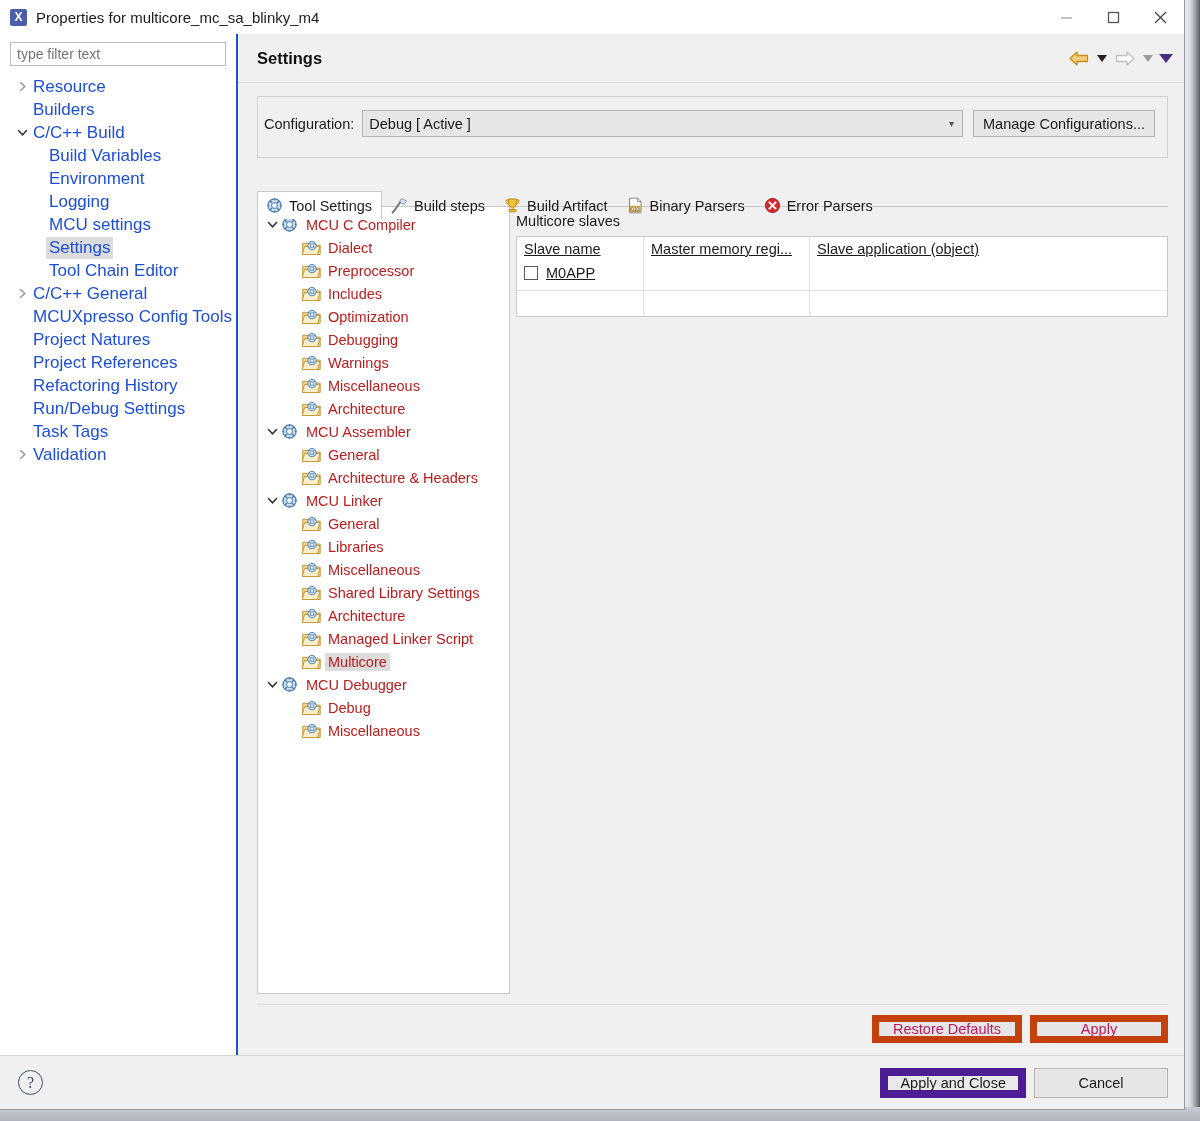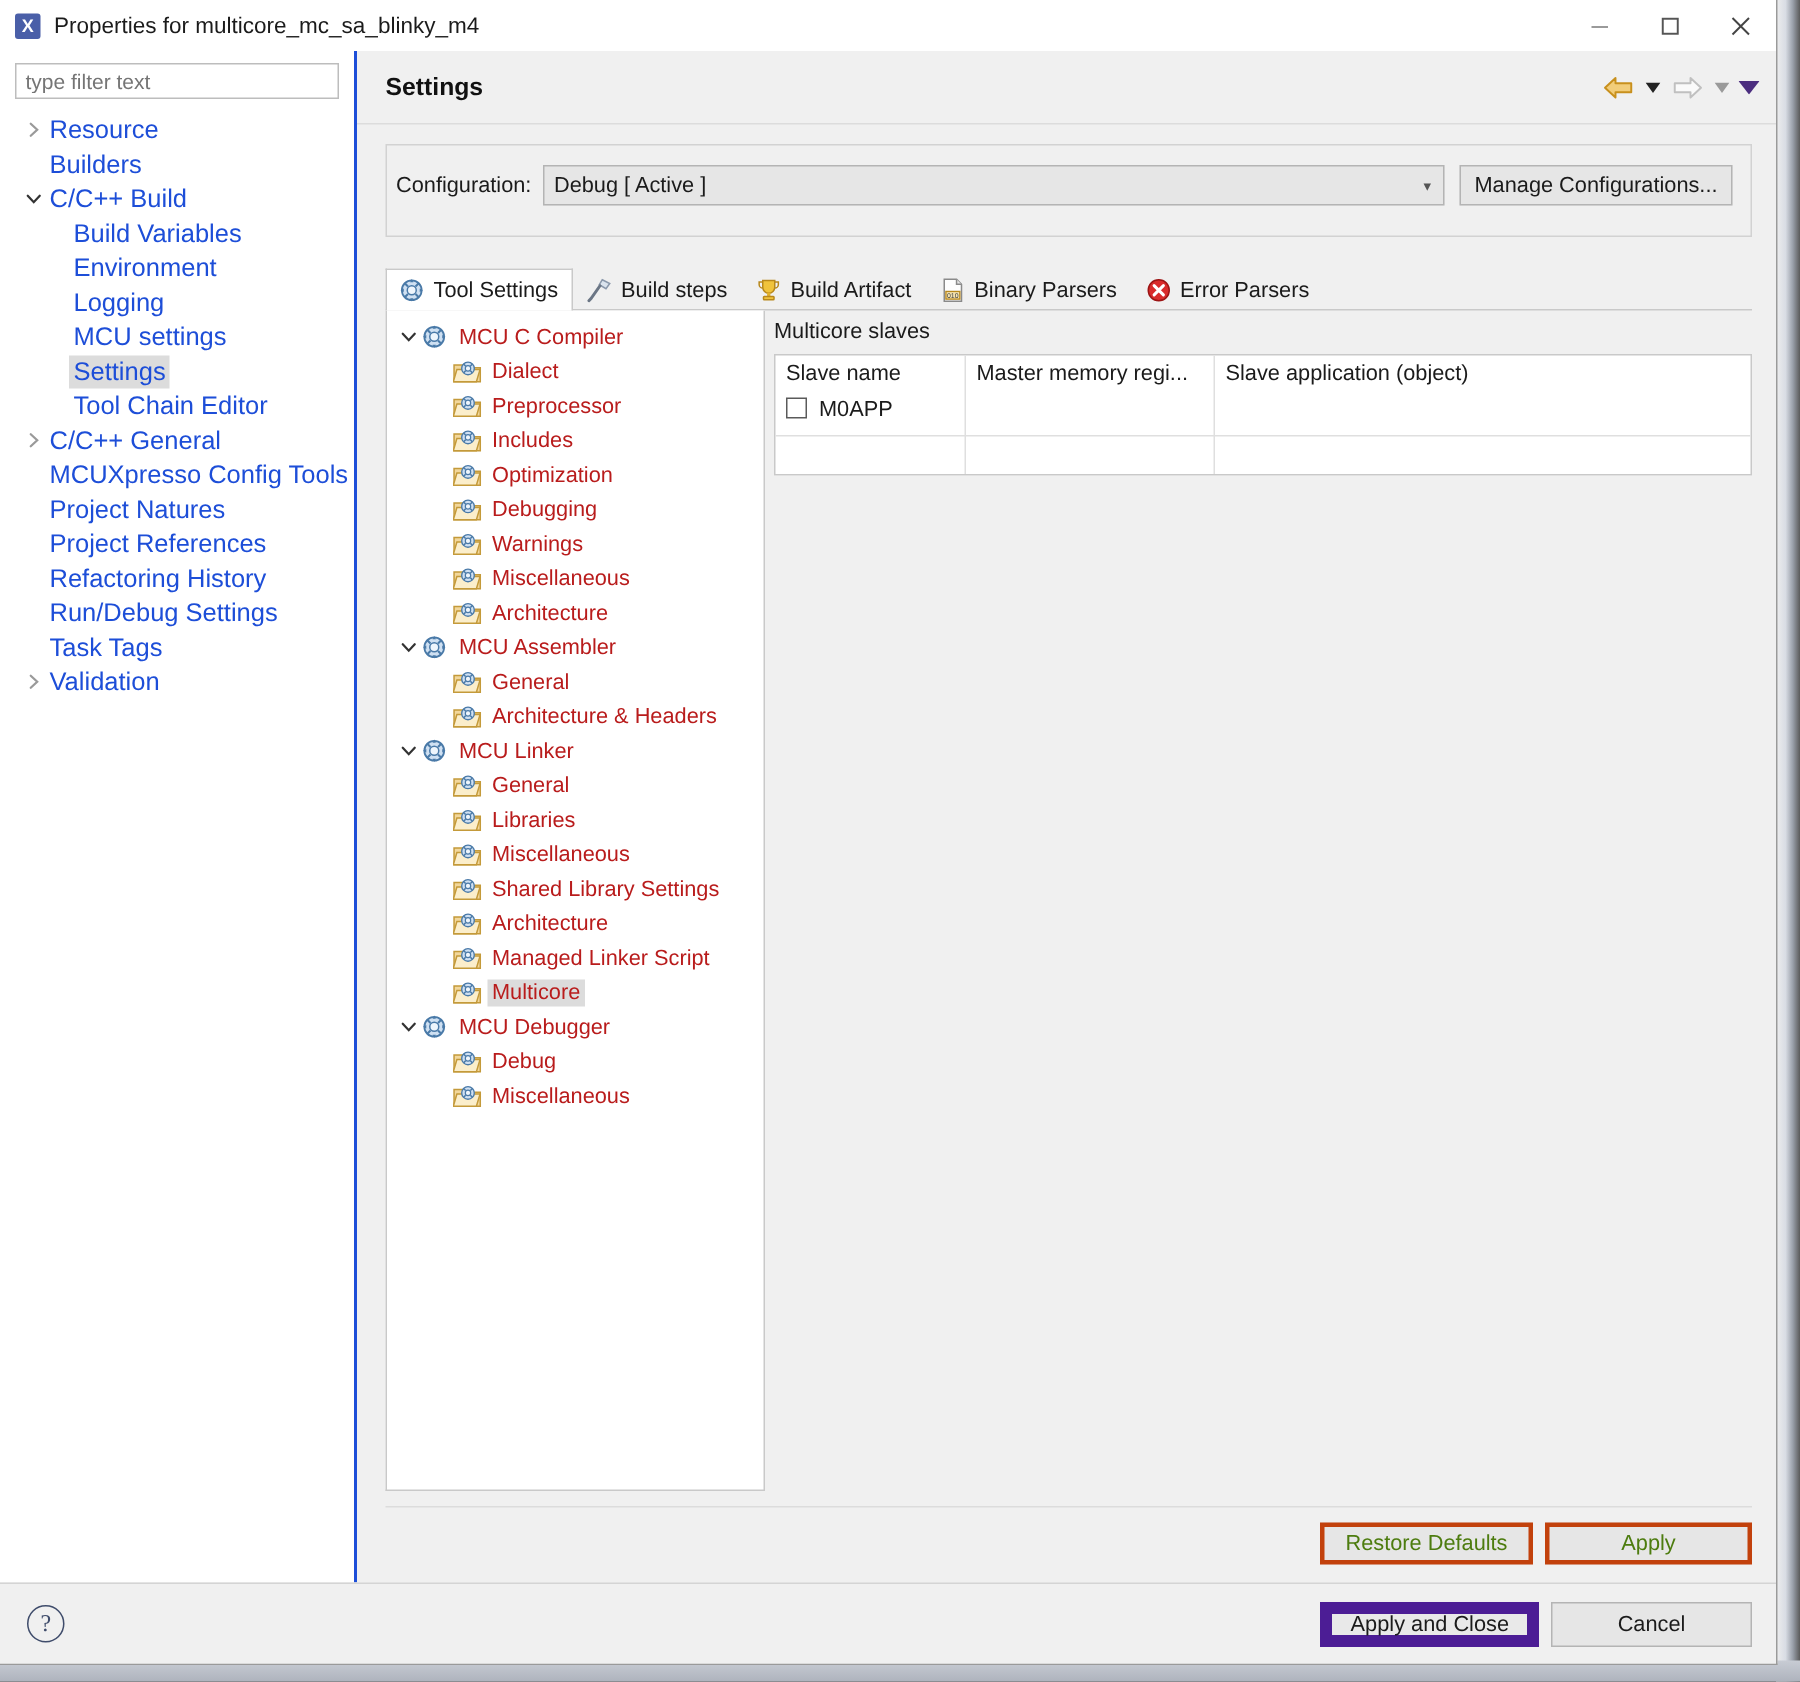--- a/index.html
+++ b/index.html
@@ -118,21 +118,21 @@
   
   #tabstrip {
     margin-top: 20px; display: flex; align-items: flex-end;
     border-bottom: 1px solid #c9c9c9; height: 29px;
   }
   .tab {
     display: flex; align-items: center; gap: 6px;
     height: 28px; padding: 0 9px 0 8px;
     font-size: 14.5px; color: #1b1b1b; white-space: nowrap;
     border: 1px solid transparent; border-bottom: none;
-    position: relative; top: 1px; text-align: center;
+    position: relative; top: 13px; text-align: center;
   }
   .tab.active { background: #ffffff; border-color: #c9c9c9; }
   .tabicon { width: 17px; height: 17px; flex: 0 0 17px; display:flex; align-items:center; justify-content:center;}
   
   #tool-body { flex: 1; display: flex; min-height: 0; padding-top: 0; }
   #tool-tree {
     width: 253px; flex: 0 0 253px;
     background: #ffffff; border: 1px solid #c9c9c9; border-top: none;
     font-size: 14.5px; color: #b91c1c;
     padding-top: 6px; overflow: hidden;
@@ -148,41 +148,42 @@
   #panel-title { font-size: 14.5px; color: #1b1b1b; padding: 6px 0 7px 0; }
   #slaves-table {
     border: 1px solid #c9c9c9; background: #fff;
     width: 100%;
   }
   .st-row { display: flex; }
   .st-cell {
     border-right: 1px solid #dfdfdf;
     font-size: 14.5px; color: #1b1b1b;
     padding: 5px 7px;
+    text-decoration: underline;
   }
   .st-cell:last-child { border-right: none; }
   .st-c0 { width: 127px; flex: 0 0 127px; }
   .st-c1 { width: 166px; flex: 0 0 166px; }
   .st-c2 { flex: 1; }
   .st-head .st-cell { border-bottom: none; height: 27px; padding-top: 4px; }
   .st-data .st-cell { height: 26px; padding-top: 1px; }
   .st-empty .st-cell { height: 26px; border-top: 1px solid #dfdfdf; }
   .chk {
     width: 14px; height: 14px; border: 1px solid #5a5a5a; background: #fff;
     display: inline-block; vertical-align: -2px; margin-right: 8px;
   }
   
   #content-footer {
     display: flex; justify-content: flex-end; gap: 8px;
     padding: 10px 0 12px 0; border-top: 1px solid #dcdcdc; margin-top: 10px;
   }
   .gbtn {
-    background: #e6e6e6; border: 3px solid #c2410c;
+    background: #e6e6e6; border: 7px solid #c2410c;
     height: 28px; min-width: 138px; padding: 0 14px;
-    font-size: 14.5px; color: #4d7c0f;
+    font-size: 14.5px; color: #be185d;
     display: flex; align-items: center; justify-content: center;
     font-family: "Liberation Sans", sans-serif;
   }
   
   #dialog-footer {
     flex: 0 0 54px; height: 54px; background: #f0f0f0;
     border-top: 1px solid #d4d4d4;
     display: flex; align-items: center; padding: 0 16px 0 18px;
     position: relative;
   }

